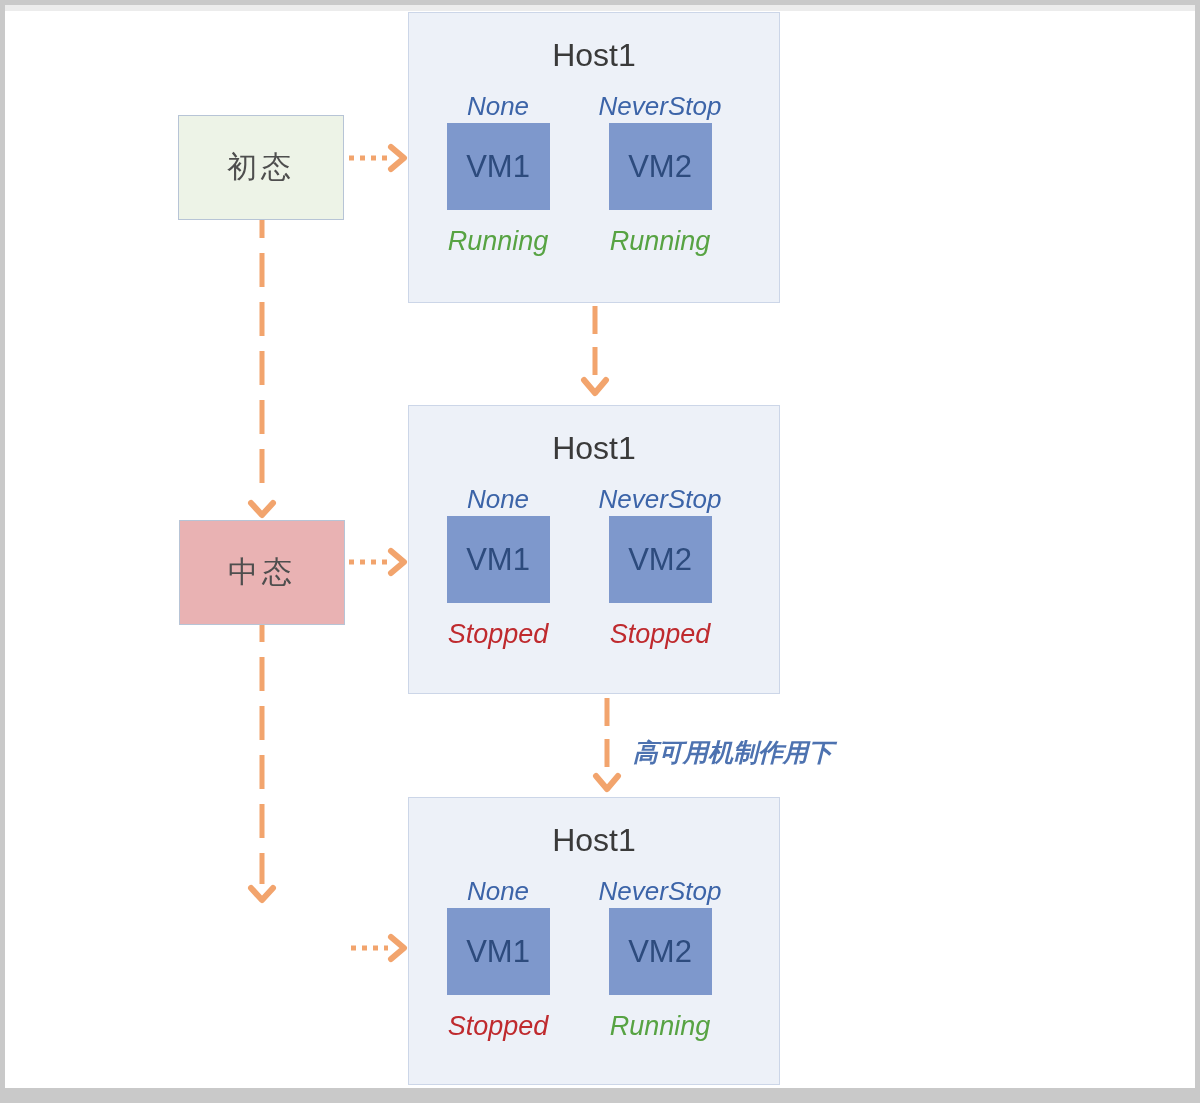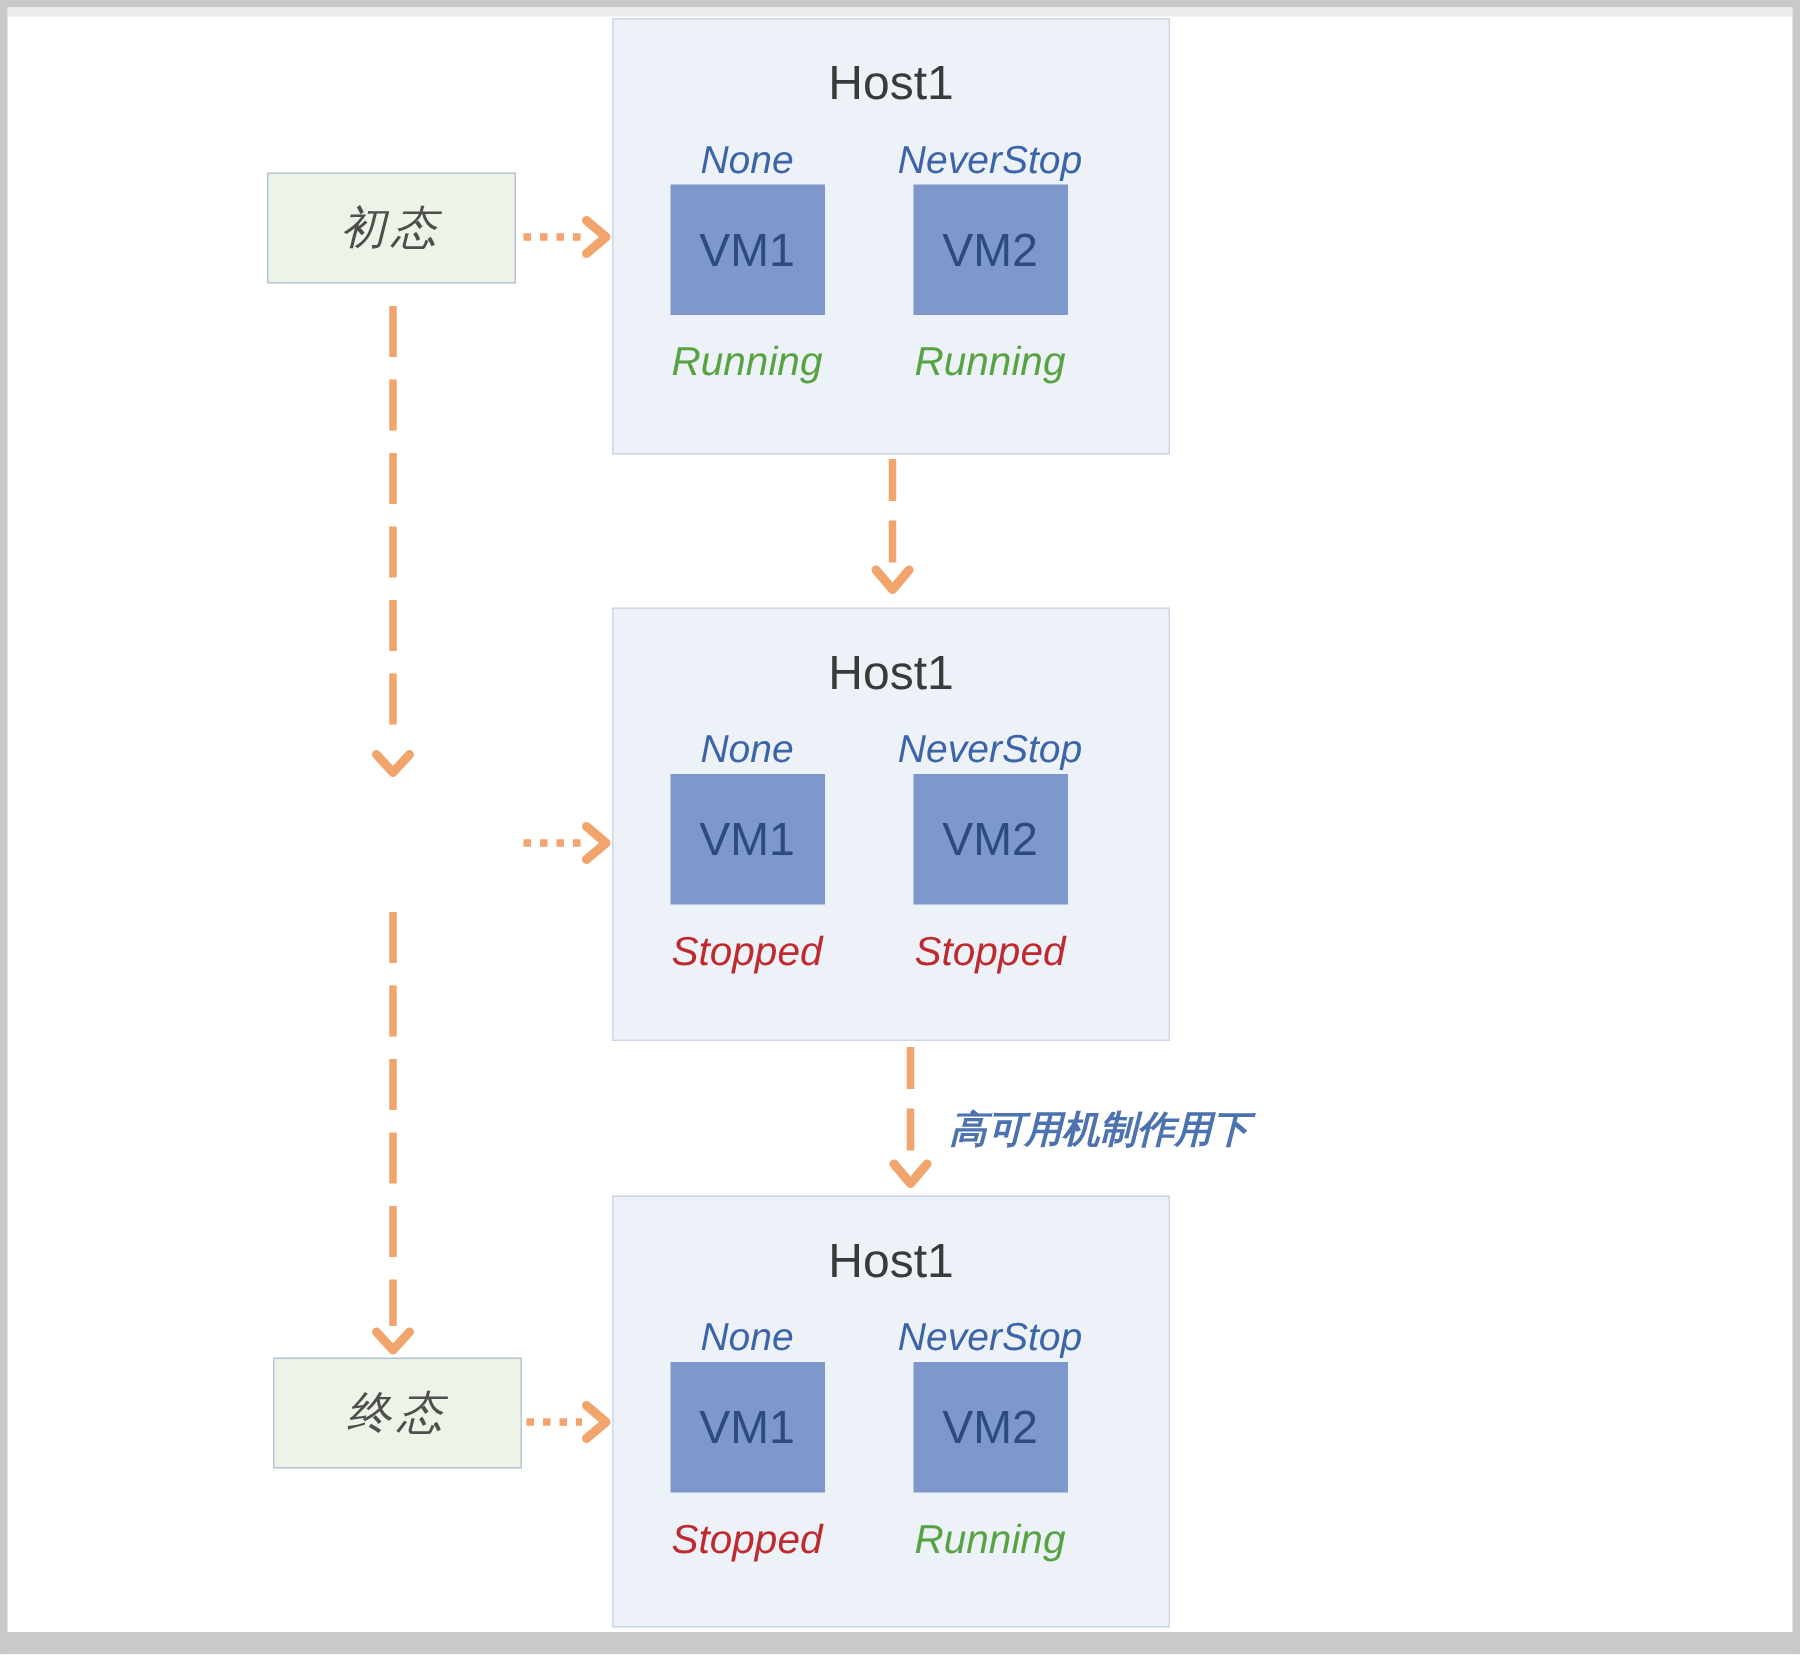--- a/index.html
+++ b/index.html
@@ -15,24 +15,24 @@
   .frame.top    { left:0; top:0;    width:1200px; height:5px;  }
   .frame.shade  { left:5px; top:5px; width:1190px; height:6px; }
   .frame.left   { left:0; top:0;    width:5px; height:1103px;  }
   .frame.right  { left:1195px; top:0; width:5px; height:1103px; }
   .frame.bottom { left:0; top:1088px; width:1200px; height:15px; }
 
   .overlay { position:absolute; left:0; top:0; pointer-events:none; }
 
   .state-box {
     position:absolute;
-    width:166px; height:74px;
+    width:166px; height:105px;
     border:1px solid #b7c4d6;
     display:flex; align-items:center; justify-content:center;
-    font-size:30px; letter-spacing:4px; color:#4e4e4e;font-style:italic;
+    font-size:30px; letter-spacing:4px; color:#4e4e4e;
   }
   .state-initial { left:178px; top:115px; }
   .state-middle  { left:179px; top:520px; }
   .state-final   { left:182px; top:905px; }
 
   .host {
     position:absolute;
     left:408px; width:372px;
     border:1px solid #ccd6e8;
   }
@@ -103,22 +103,22 @@
       <line x1="349" y1="562" x2="388" y2="562" stroke-width="5" stroke-dasharray="5 6"></line>
       <polyline points="391,551 404,562 391,573" stroke-width="6" stroke-linecap="round" stroke-linejoin="round"></polyline>
       <line x1="351" y1="948" x2="388" y2="948" stroke-width="5" stroke-dasharray="5 6"></line>
       <polyline points="391,937 404,948 391,959" stroke-width="6" stroke-linecap="round" stroke-linejoin="round"></polyline>
     </g>
   </svg>
 
   <div class="state-box state-initial" style="background-color: rgb(237, 243, 231);">
     <span>初态</span>
   </div>
-  <div class="state-box state-final" style="background-color: rgb(237, 243, 231);">
-    <span>终态</span>
+  <div class="state-box state-middle" style="background-color: rgb(233, 178, 179);">
+    <span>中态</span>
   </div>
 
   <div class="host host-1" style="background-color: rgb(237, 241, 248);">
     <div class="host-title">Host1</div>
     <div class="vm-col col-1">
       <div class="policy" style="color: rgb(60, 100, 168);">None</div>
       <div class="vm-box" style="color: rgb(45, 75, 125); background-color: rgb(126, 152, 204);">VM1</div>
       <div class="status" style="color: rgb(87, 163, 67);">Running</div>
     </div>
     <div class="vm-col col-2">

